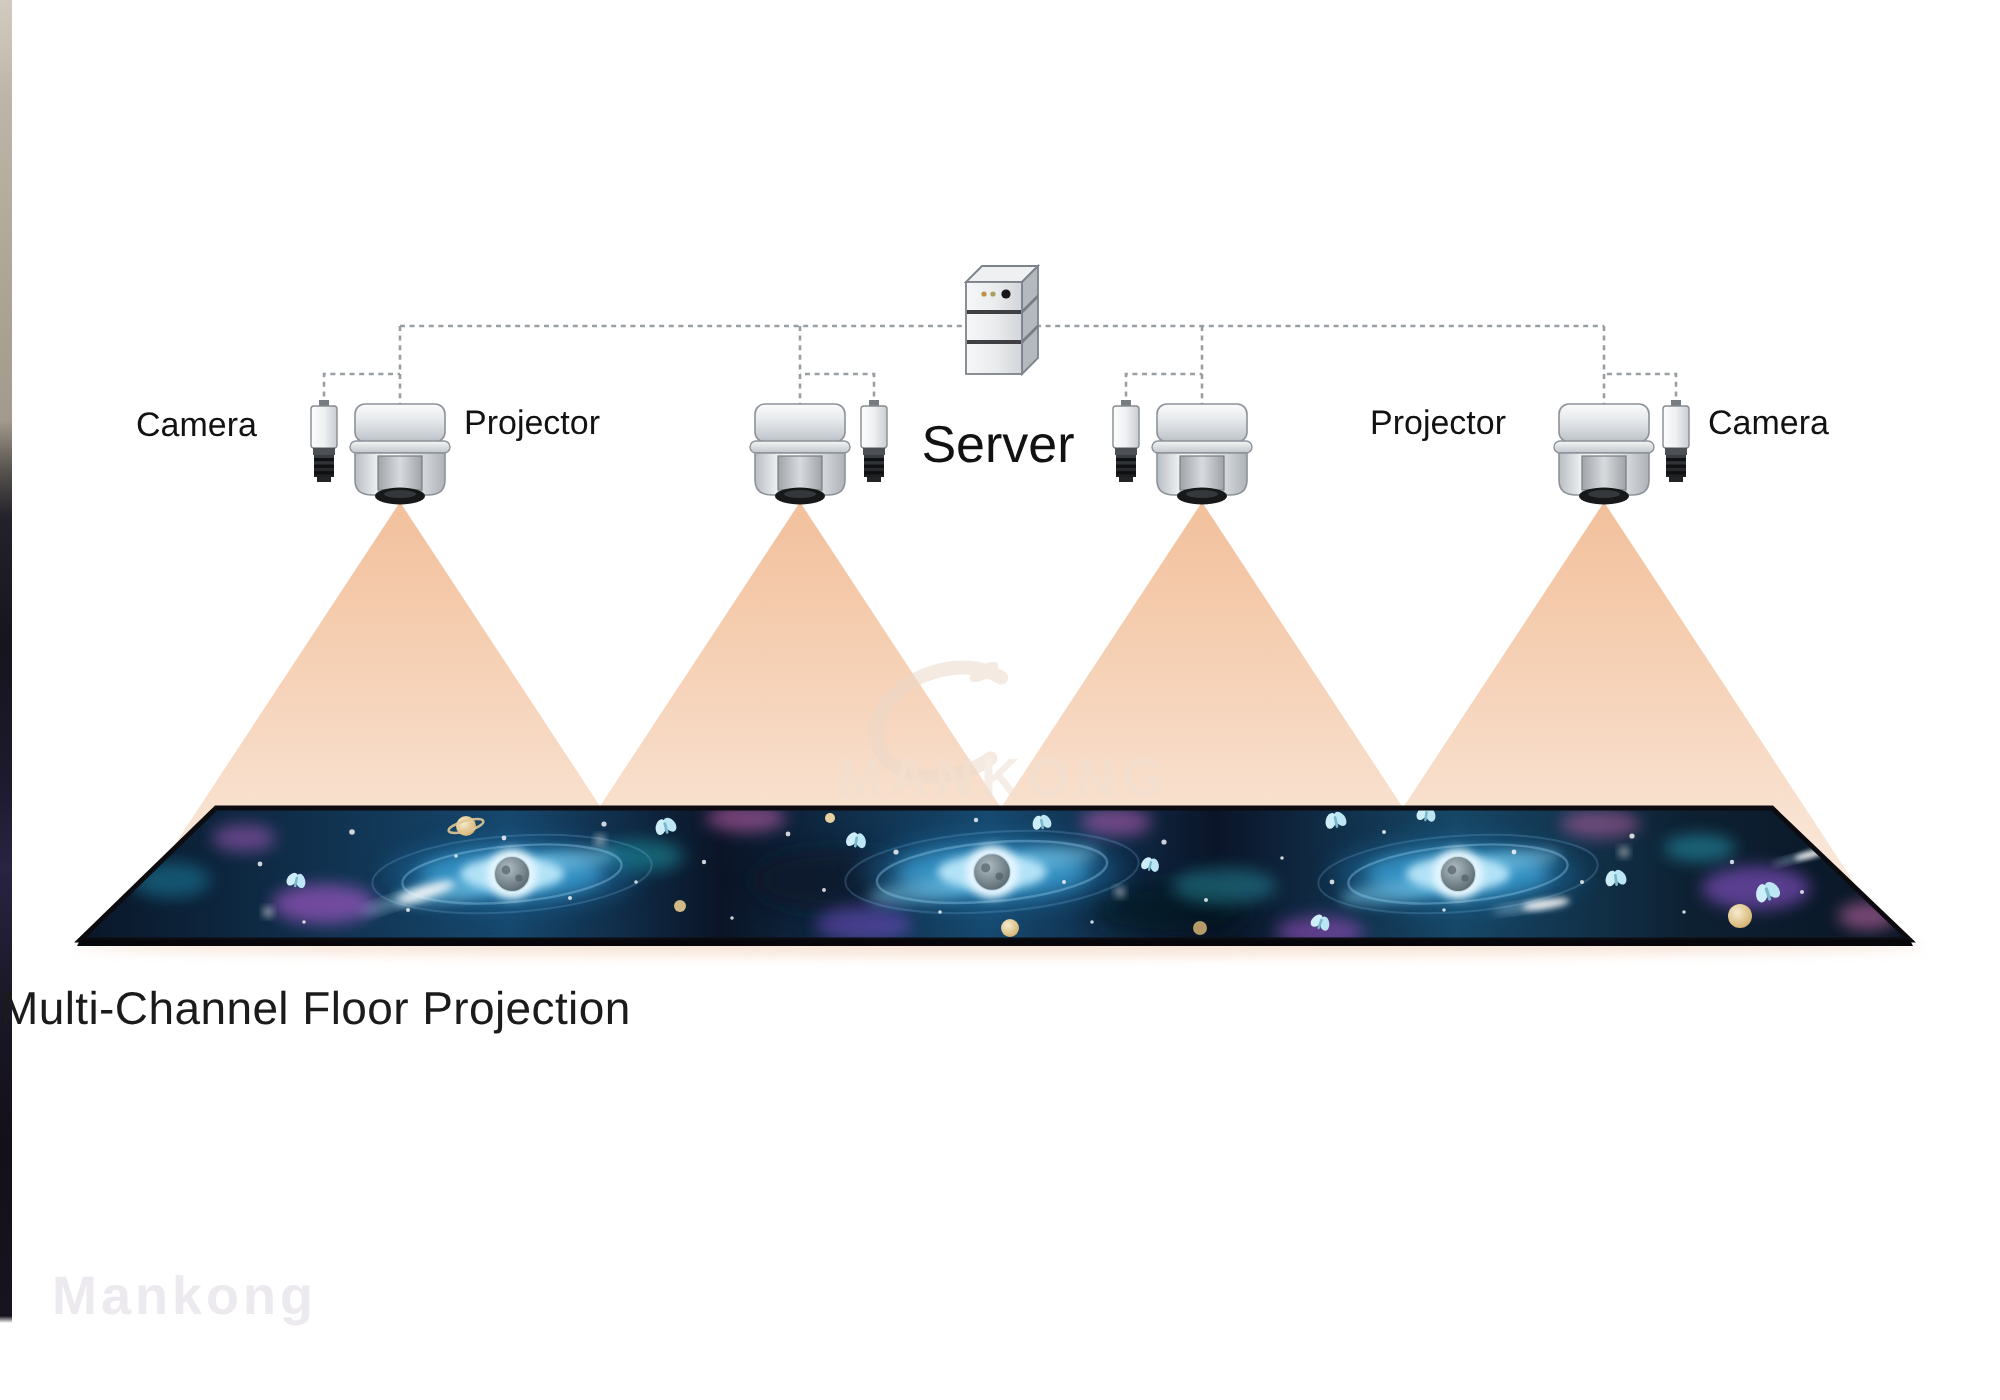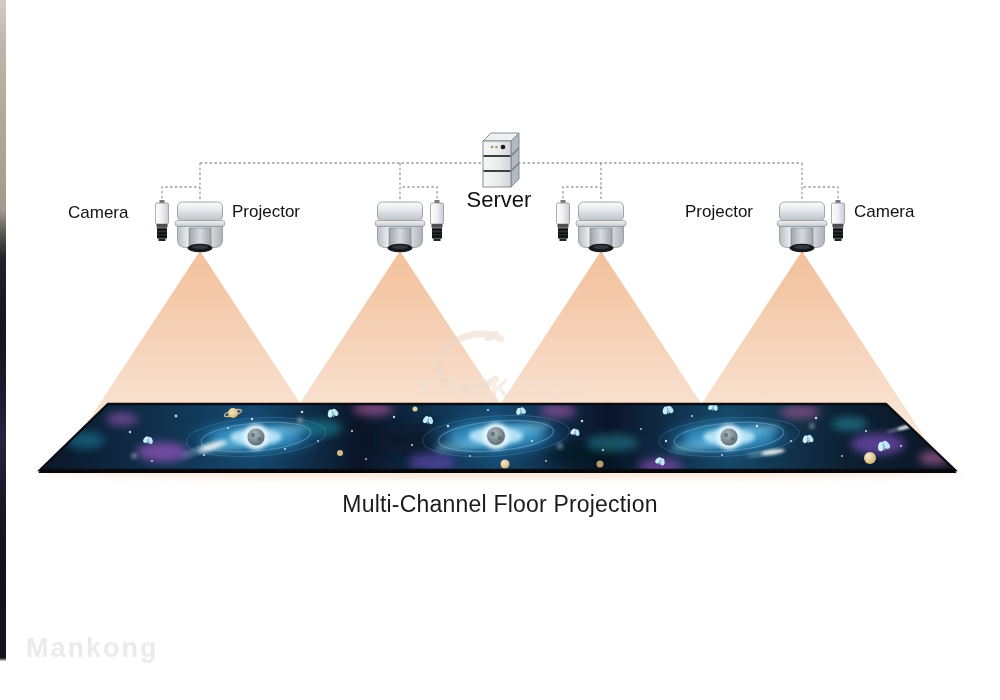--- a/index.html
+++ b/index.html
@@ -4,26 +4,26 @@
 <style>
   html,body{margin:0;padding:0;background:#fff;}
   #stage{position:relative;width:1000px;height:700px;background:#ffffff;overflow:hidden;
          font-family:"Liberation Sans",sans-serif;}
   #edge-strip{position:absolute;left:0;top:0;width:6px;height:700px;
     background:linear-gradient(180deg,#d2ccc0 0%,#bdb5a7 7%,#ada595 20%,#a29a8c 30%,
       #58544f 33.5%,#232129 37%,#16141d 46%,#1d1a2e 56%,#282441 62%,#1b1828 71%,
       #131019 82%,#16131e 91%,#17141f 94%,#ffffff 94.5%,#ffffff 100%);}
   svg{position:absolute;left:0;top:0;}
   .dev-label{position:absolute;font-size:17px;line-height:1.1;color:#121212;white-space:nowrap;}
-  #label-server{left:499px;top:188px;transform:translateX(-50%);font-size:22px;}
+  #label-server{left:499px;top:208px;transform:translateX(-50%);font-size:26px;}
   #label-camera-left{left:68px;top:204px;}
   #label-projector-left{left:232px;top:203px;}
   #label-projector-right{left:685px;top:203px;}
   #label-camera-right{left:854px;top:203px;}
-  #caption{position:absolute;left:0;top:491px;width:100%;text-align:center;
+  #caption{position:absolute;left:0;top:491px;width:100%;
     font-size:23px;color:#1b1b1b;letter-spacing:0.2px;}
   #bottom-watermark{position:absolute;left:26px;top:633px;font-size:27px;font-weight:600;
     color:#eceaef;letter-spacing:2px;}
 </style>
 </head>
 <body>
 
 <div id="stage">
   <div id="edge-strip"></div>
 

